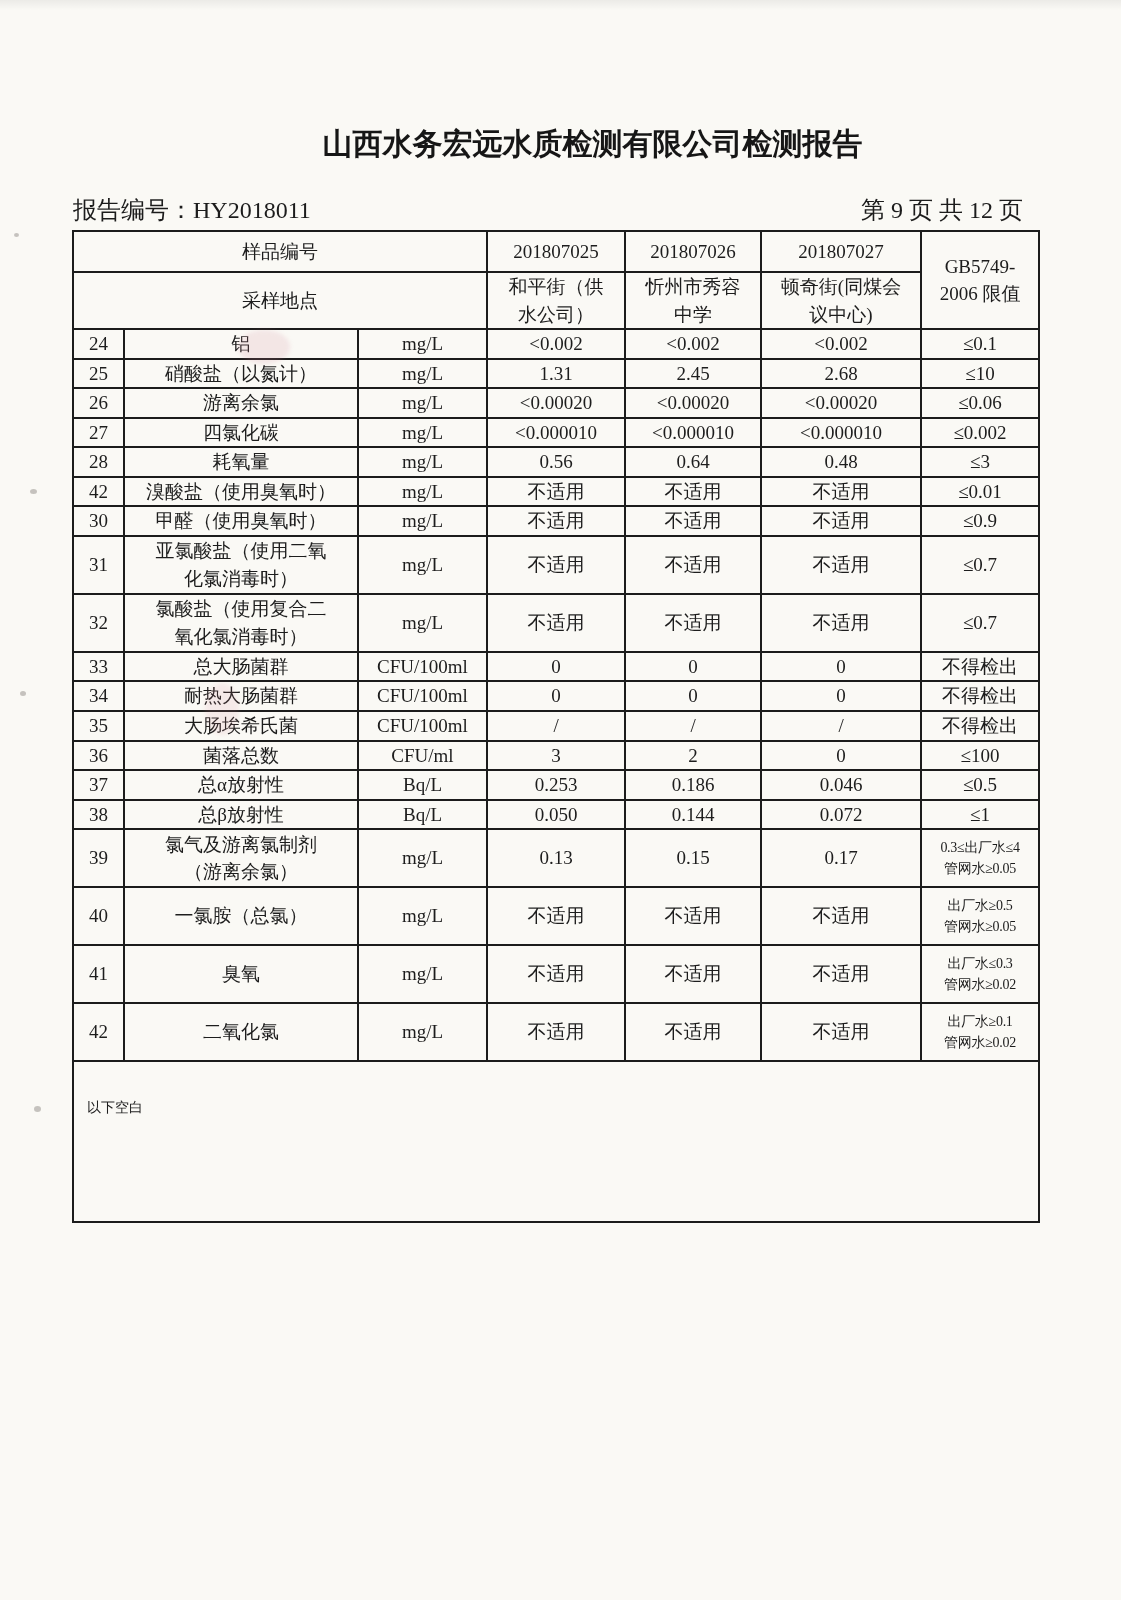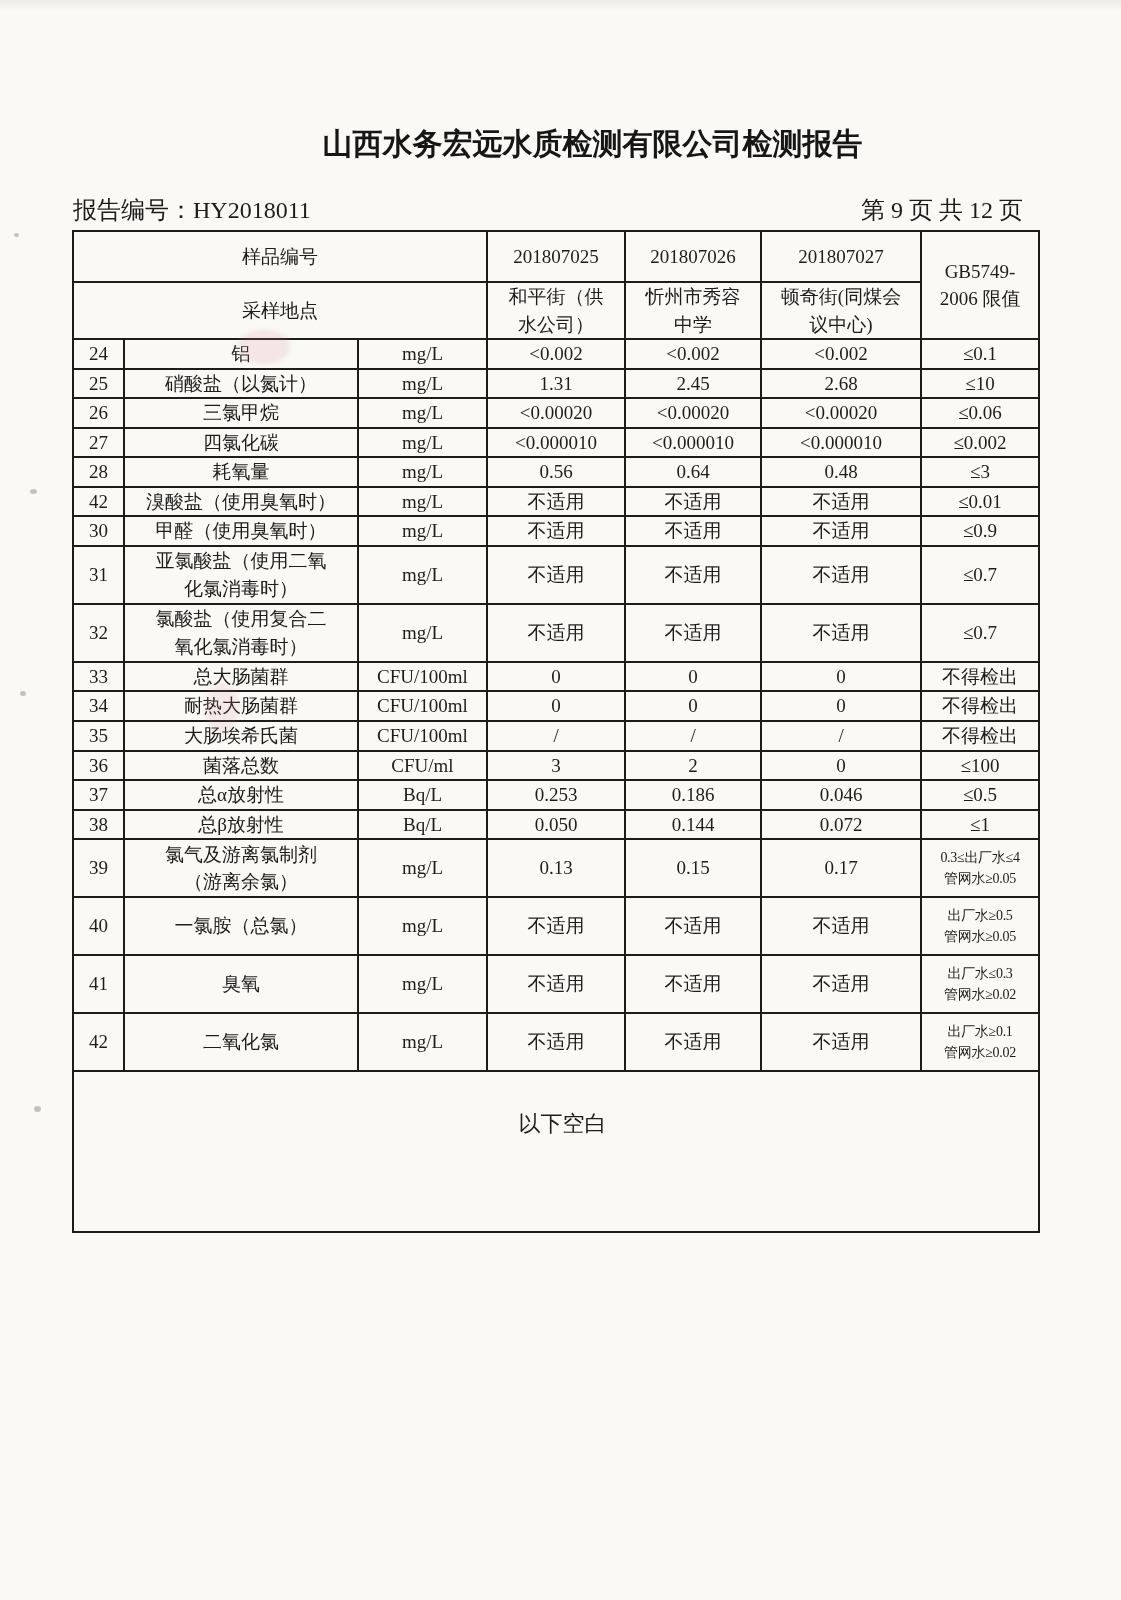--- a/index.html
+++ b/index.html
@@ -28,34 +28,34 @@
     position:absolute;left:72px;top:230px;width:966px;
     border-collapse:collapse;table-layout:fixed;
   }
   table.report td{
     border:2px solid #1c1c1c;
     font-size:19px;line-height:1.45;
     text-align:center;vertical-align:middle;
     padding:0 2px;color:#1d1d1d;
     overflow:hidden;
   }
-  thead tr.h1{height:51px}
+  thead tr.h1{height:41px}
   thead tr.h2{height:57px}
   thead td{font-size:20px;}
   td.loc{font-size:18px;line-height:1.45;border-radius:6px;}
   td.standard{font-size:19px;line-height:3.0;}
   tbody tr{height:28px}
   tbody tr.tall{height:58px}
   td.name{text-align:left;padding-left:13px;padding-right:4px;}
   td.unit{font-size:18.5px;}
   td.limit.small{font-size:14px;line-height:1.5;letter-spacing:-0.3px;}
   tfoot tr{height:161px}
   tfoot td.blank{
-    text-align:center;vertical-align:top;
-    padding:36px 0 16px 13px;font-size:22px;
+    text-align:left;vertical-align:top;
+    padding:36px 0 16px 13px;font-size:14px;
   }
   
   .spot{position:absolute;background:#99968f;border-radius:50%;opacity:.55;}
   .smudge{position:absolute;border-radius:50%;filter:blur(2px);}
 </style>
 </head>
 <body>
 
 <div class="scan-edge"></div>
 
@@ -105,21 +105,21 @@
         <td class="no">25</td>
         <td class="name">硝酸盐（以氮计）</td>
         <td class="unit">mg/L</td>
         <td class="val">1.31</td>
         <td class="val">2.45</td>
         <td class="val">2.68</td>
         <td class="limit">≤10</td>
       </tr>
       <tr>
         <td class="no">26</td>
-        <td class="name">三氯甲烷</td>
+        <td class="name">游离余氯</td>
         <td class="unit">mg/L</td>
         <td class="val">&lt;0.00020</td>
         <td class="val">&lt;0.00020</td>
         <td class="val">&lt;0.00020</td>
         <td class="limit">≤0.06</td>
       </tr>
       <tr>
         <td class="no">27</td>
         <td class="name">四氯化碳</td>
         <td class="unit">mg/L</td>

